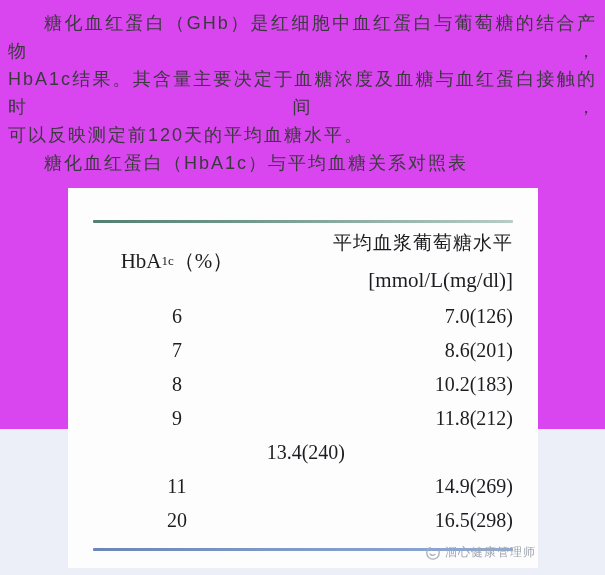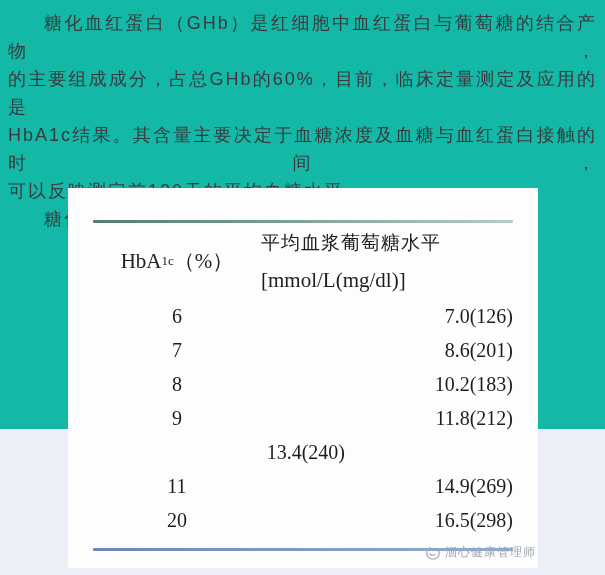--- a/index.html
+++ b/index.html
@@ -8,21 +8,21 @@
     width: 605px;
     height: 575px;
     background: #edeff8;
     overflow: hidden;
     font-family: "Liberation Sans", "DejaVu Sans", sans-serif;
   }
   .stage {
     position: relative;
     width: 605px;
     height: 429px;
-    background: #14b8a6;
+    background: #d946ef;
   }
   
   .article {
     position: absolute;
     left: 8px;
     top: 9px;
     width: 589px;
     color: #3a3a3e;
     font-size: 18px;
     line-height: 28px;
@@ -80,21 +80,21 @@
     display: flex;
     align-items: center;
     justify-content: center;
     font-size: 21px;
   }
   .th-col1 sub {
     font-size: 13px;
   }
   .th-col2 {
     width: 60%;
-    text-align: left;
+    text-align: right;
     font-family: Liberation Serif, serif;
   }
   .th-col2 .hline1 {
     font-size: 19px;
     letter-spacing: 1px;
     padding-top: 7px;
   }
   .th-col2 .hline2 {
     font-size: 21px;
     padding-top: 12px;
@@ -131,21 +131,20 @@
     display: inline-block;
   }
 </style>
 </head>
 <body>
 
 <div class="stage">
 
   <div class="article">
     <div class="pline fill indent">糖化血红蛋白（GHb）是红细胞中血红蛋白与葡萄糖的结合产物，</div>
-    <div class="pline fill">的主要组成成分，占总GHb的60%，目前，临床定量测定及应用的是</div>
     <div class="pline fill">HbA1c结果。其含量主要决定于血糖浓度及血糖与血红蛋白接触的时间，</div>
     <div class="pline">可以反映测定前120天的平均血糖水平。</div>
     <div class="caption">糖化血红蛋白（HbA1c）与平均血糖关系对照表</div>
   </div>
 
   <div class="panel">
     <div class="tablewrap">
 
       <div class="rule-top"></div>
 

